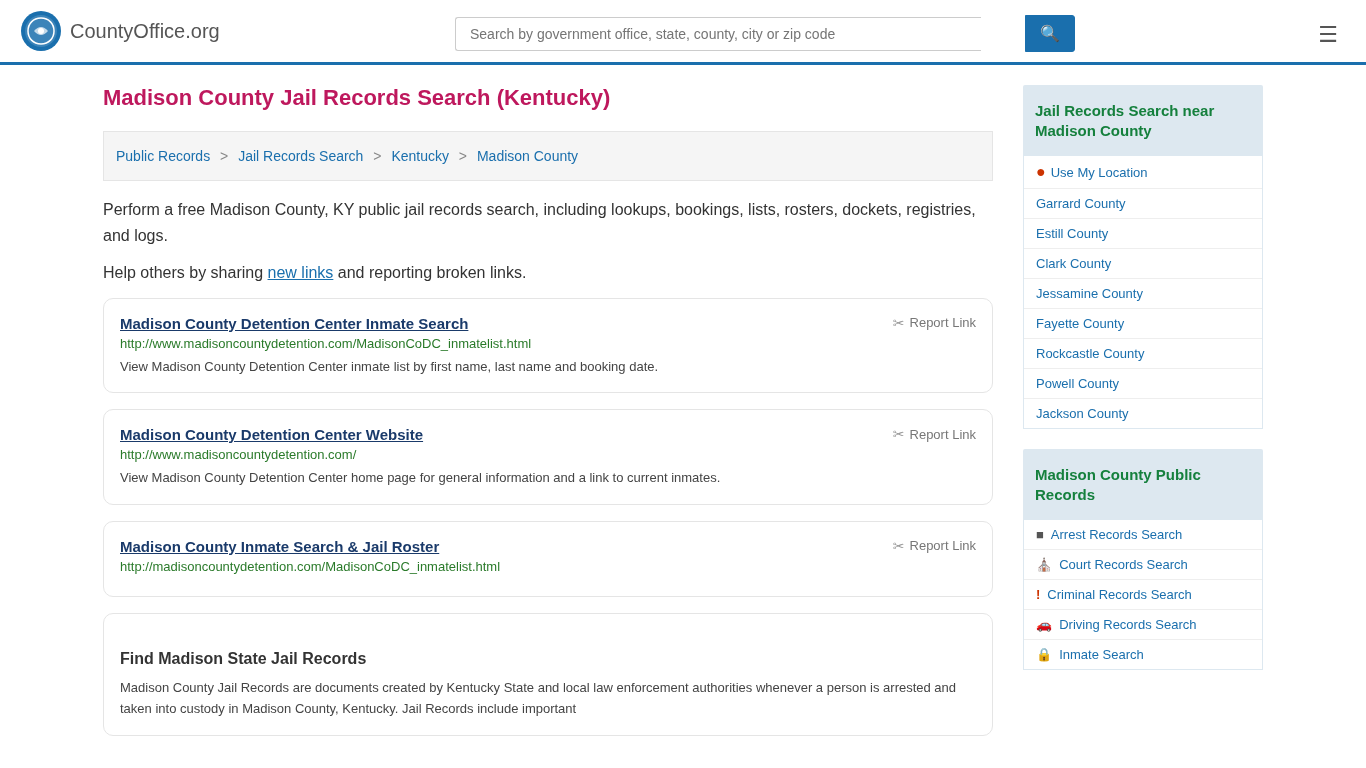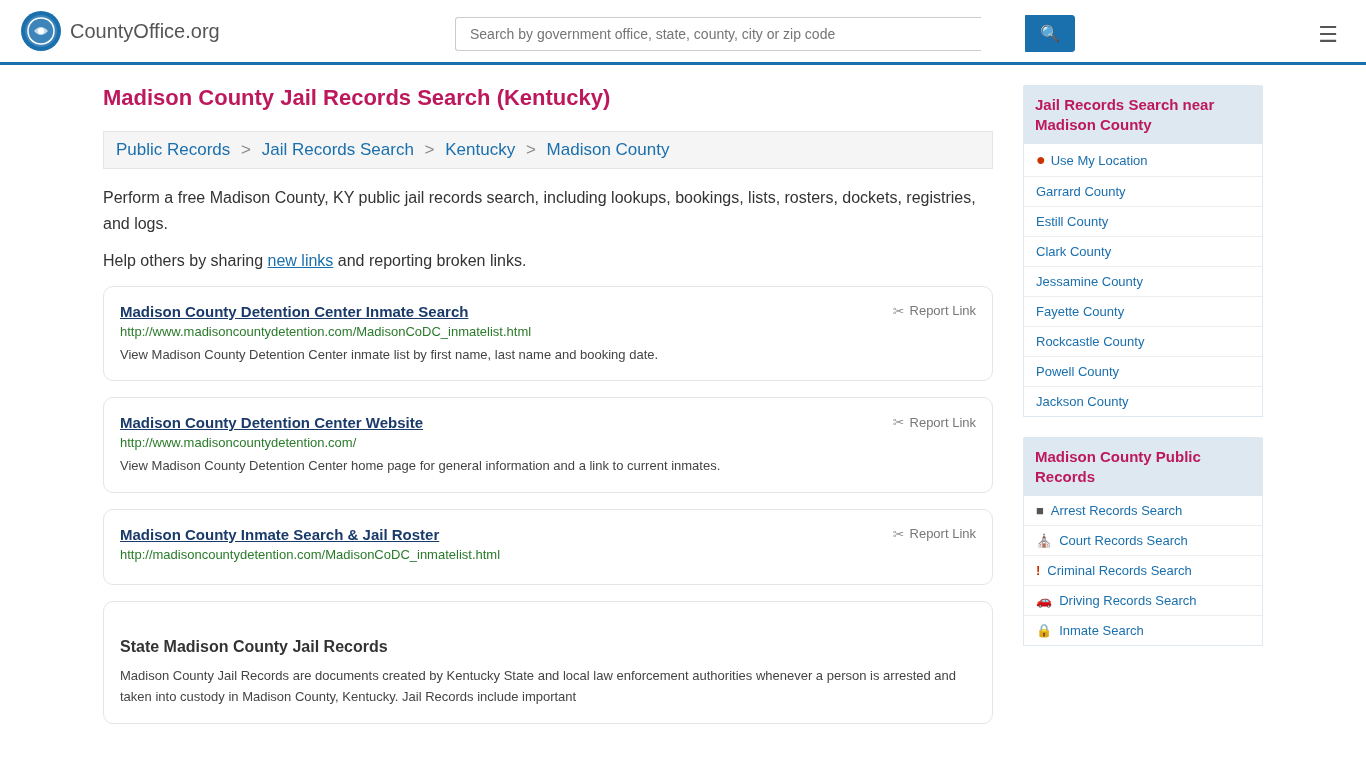--- a/index.html
+++ b/index.html
@@ -81,25 +81,25 @@
     .content-area {
       flex: 1;
     }
     .page-title {
       font-size: 22px;
       font-weight: bold;
       color: #be185d;
       margin-bottom: 20px;
     }
     .breadcrumb {
-      font-size: 17px;
+      font-size: 14px;
       color: #555;
       margin-bottom: 16px;
       background: #f5f5f5;
-      padding: 8px 12px;
+      padding: 16px 12px;
       border: 1px solid #e5e5e5;
     }
     .breadcrumb a {
       color: #1a6fad;
       text-decoration: none;
     }
     .breadcrumb-sep { margin: 0 6px; color: #888; }
 
     .intro-text {
       font-size: 16px;
@@ -171,24 +171,24 @@
     
     .sidebar {
       width: 240px;
       flex-shrink: 0;
     }
     .sidebar-section {
       margin-bottom: 20px;
     }
     .sidebar-title {
       background: #dde8f0;
-      padding: 10px 12px;
+      padding: 16px 12px;
       font-size: 15px;
       font-weight: bold;
-      color: #be185d;
+      color: #15803d;
       border-radius: 2px 2px 0 0;
       line-height: 1.3;
     }
     .sidebar-list {
       list-style: none;
       border: 1px solid #dde8f0;
       border-top: none;
     }
     .sidebar-list li {
       padding: 7px 12px;
@@ -303,21 +303,21 @@
         <a href="#" class="result-title">Madison County Inmate Search &amp; Jail Roster</a>
         <div class="report-link">
           <span class="report-link-icon">✂</span>
           <span>Report Link</span>
         </div>
       </div>
       <div class="result-url">http://madisoncountydetention.com/MadisonCoDC_inmatelist.html</div>
     </div>
 
     <div class="result-card">
-      <h2 class="section-heading">State Madison County Jail Records</h2>
+      <h2 class="section-heading">Find Madison State Jail Records</h2>
       <p class="section-body">Madison County Jail Records are documents created by Kentucky State and local law enforcement authorities whenever a person is arrested and taken into custody in Madison County, Kentucky. Jail Records include important</p>
     </div>
 
   </div>
 
   <aside class="sidebar">
 
     <div class="sidebar-section">
       <div class="sidebar-title">Jail Records Search near Madison County</div>
       <ul class="sidebar-list">

